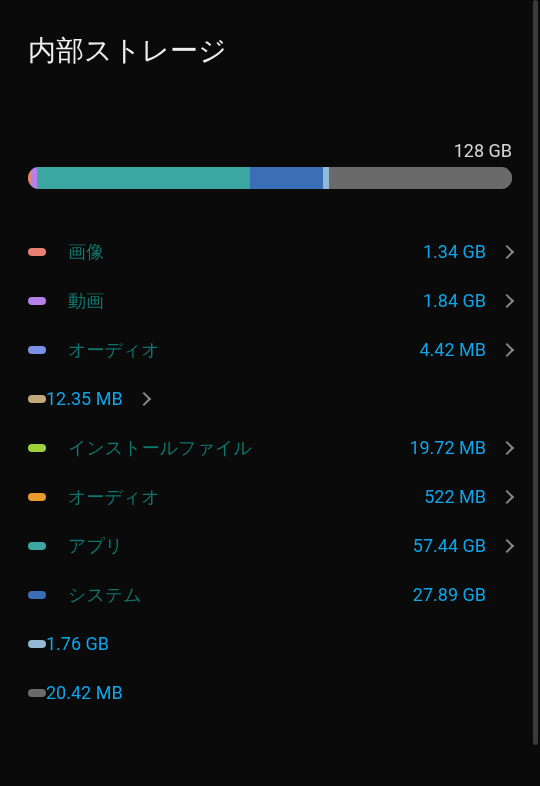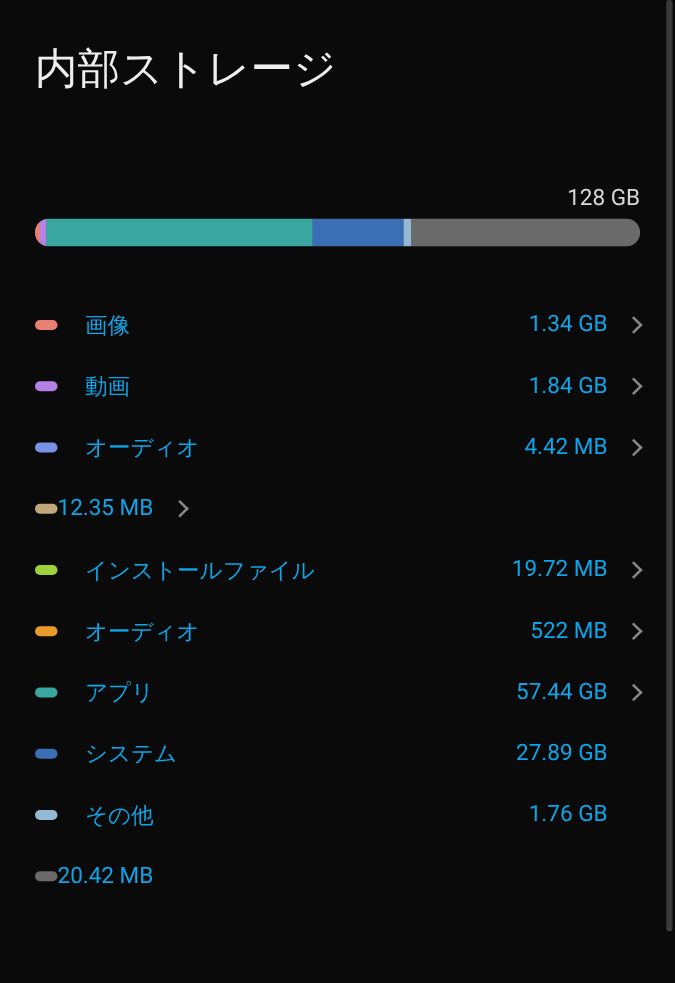--- a/index.html
+++ b/index.html
@@ -10,21 +10,21 @@
     body {
       width: 540px;
       height: 786px;
       background: #0a0a0a;
       font-family: -apple-system, BlinkMacSystemFont, "Segoe UI", Roboto, sans-serif;
       color: #e8e8e8;
       overflow: hidden;
       position: relative;
     }
     .page-title {
-      font-size: 34px;
+      font-size: 28px;
       font-weight: 400;
       padding: 32px 28px 0 28px;
       color: #eeeeee;
     }
     .capacity-label {
       text-align: right;
       padding: 70px 28px 6px 0;
       font-size: 18px;
       color: #d8d8d8;
       margin-left: 12px;
@@ -52,21 +52,21 @@
     }
     .pill {
       width: 18px;
       height: 8px;
       border-radius: 4px;
       flex-shrink: 0;
     }
     .cat-label {
       margin-left: 22px;
       font-size: 18px;
-      color: #0ea5e9;
+      color: #0f766e;
       flex: 1;
     }
     .cat-size {
       font-size: 18px;
       color: #0ea5e9;
       margin-right: 16px;
     }
     .chev {
       width: 10px;
       height: 10px;
@@ -148,21 +148,20 @@
       <div class="chev"></div>
     </div>
     <div class="row">
       <div class="pill" style="background: rgb(58, 111, 181);"></div>
       <div class="cat-label">システム</div>
       <div class="cat-size">27.89 GB</div>
       <div class="chev-spacer"></div>
     </div>
     <div class="row">
       <div class="pill" style="background: rgb(147, 185, 212);"></div>
-      <div class="cat-label">その他</div>
       <div class="cat-size">1.76 GB</div>
       <div class="chev-spacer"></div>
     </div>
     <div class="row">
       <div class="pill" style="background: rgb(106, 106, 106);"></div>
       <div class="cat-size">20.42 MB</div>
       <div class="chev-spacer"></div>
     </div>
   </div>
 

